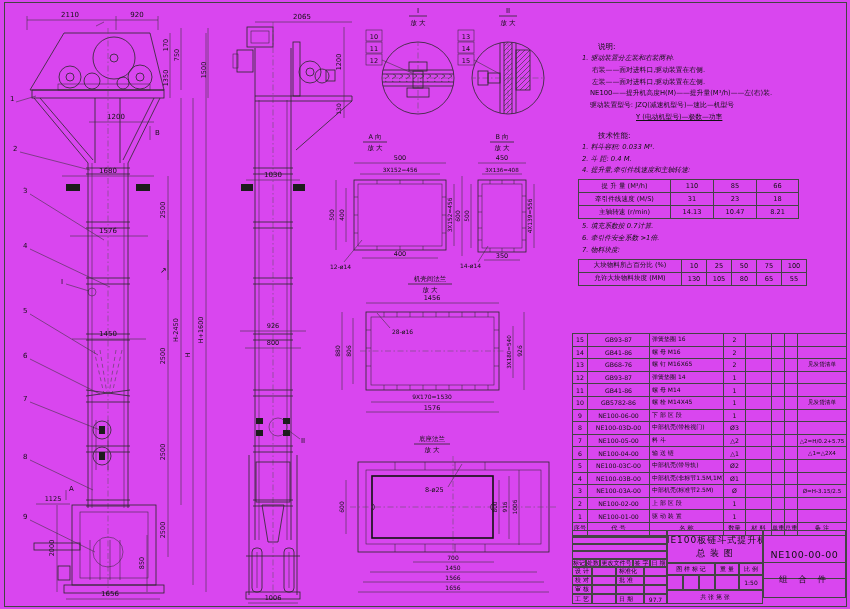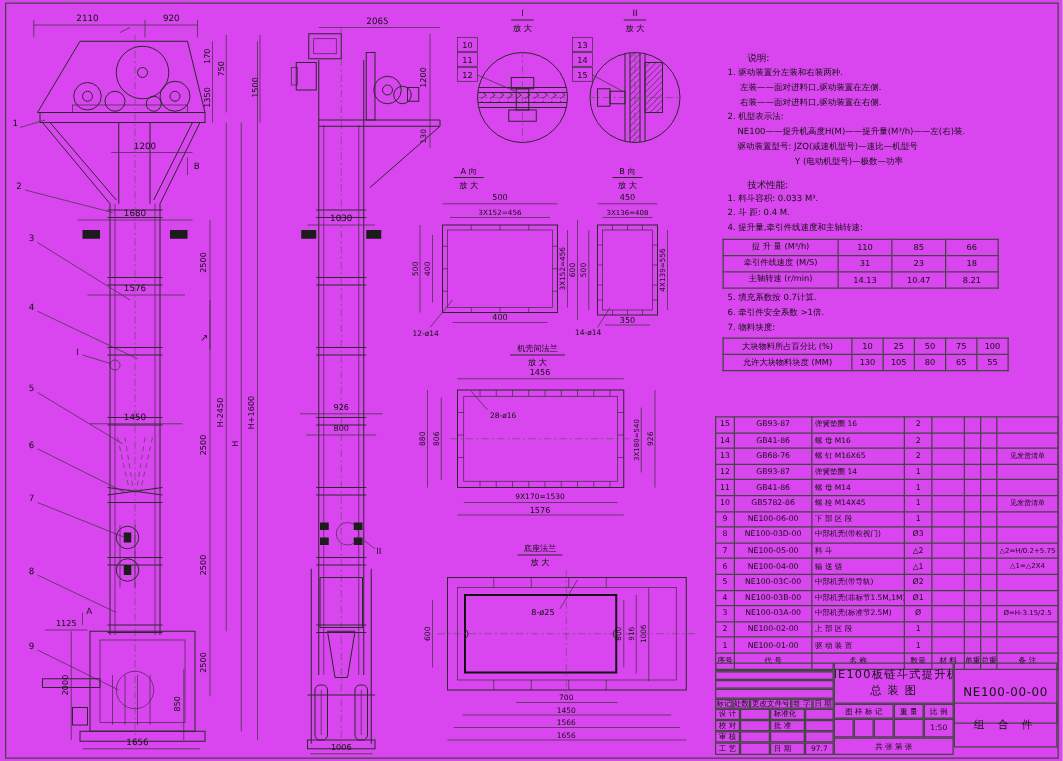--- a/index.html
+++ b/index.html
@@ -12,21 +12,21 @@
   .thin{stroke:#2a2a2a;stroke-width:0.5;fill:none;}
   .thick{stroke:#111;stroke-width:1.6;fill:none;}
   .dim{stroke:#333;stroke-width:0.55;fill:none;}
   .cl{stroke:#555;stroke-width:0.5;stroke-dasharray:6 2.5 1.5 2.5;fill:none;}
   .dsh{stroke:#444;stroke-width:0.55;stroke-dasharray:4 3;fill:none;}
   .blk{fill:#1c1c1c;stroke:none;}
   
   .rp{position:absolute;left:578px;top:40px;width:268px;color:#111;}
   .note-title{font-size:7.5px;padding-left:20px;line-height:13px;}
   .nl{font-size:6.8px;line-height:11.8px;white-space:nowrap;}
-  .i0{padding-left:4px;} .i1{padding-left:14px;} .i2{padding-left:12px;} .i3{padding-left:58px;}
+  .i0{padding-left:4px;font-style:italic;} .i1{padding-left:14px;} .i2{padding-left:12px;} .i3{padding-left:58px;text-decoration:underline;}
   table{border-collapse:collapse;table-layout:fixed;}
   td{border:1px solid #444;padding:0;text-align:center;font-size:6.6px;color:#111;overflow:hidden;white-space:nowrap;height:12px;}
   .cap-tbl{width:220px;margin:2px 4px 2px 0;}
   .lump-tbl{width:228px;margin:2px 0 0 0;}
   .bom{position:absolute;left:572px;top:333px;width:274px;height:197px;}
   .bom table{width:274px;height:197px;}
   .bom td{font-size:6.2px;height:11.6px;}
   .bom td.nm{text-align:left;padding-left:2px;font-size:6px;}
   .bom td.rk{font-size:5.6px;}
   
@@ -495,23 +495,22 @@
       <line class="dim" x1="363" y1="582" x2="544" y2="582"></line>
       <text x="453" y="580" font-size="6" text-anchor="middle">1566</text>
       <line class="dim" x1="358" y1="592" x2="549" y2="592"></line>
       <text x="453" y="590" font-size="6" text-anchor="middle">1656</text>
     </g>
   </svg>
 
   <div class="rp">
     <div class="note-title">说明:</div>
     <div class="nl i0">1. 驱动装置分左装和右装两种.</div>
+    <div class="nl i1">右装——面对进料口,驱动装置在右侧.</div>
     <div class="nl i1">左装——面对进料口,驱动装置在左侧.</div>
-    <div class="nl i1">右装——面对进料口,驱动装置在右侧.</div>
-    <div class="nl i0">2. 机型表示法:</div>
     <div class="nl i2">NE100——提升机高度H(M)——提升量(M³/h)——左(右)装.</div>
     <div class="nl i2">驱动装置型号: JZQ(减速机型号)—速比—机型号</div>
     <div class="nl i3">Y (电动机型号)—极数—功率</div>
     <div class="note-title" style="margin-top:5px;">技术性能:</div>
     <div class="nl i0">1. 料斗容积: 0.033 M³.</div>
     <div class="nl i0">2. 斗  距: 0.4 M.</div>
     <div class="nl i0">4. 提升量,牵引件线速度和主轴转速:</div>
     <table class="cap-tbl">
       <colgroup>
           <col style="width:92px">

